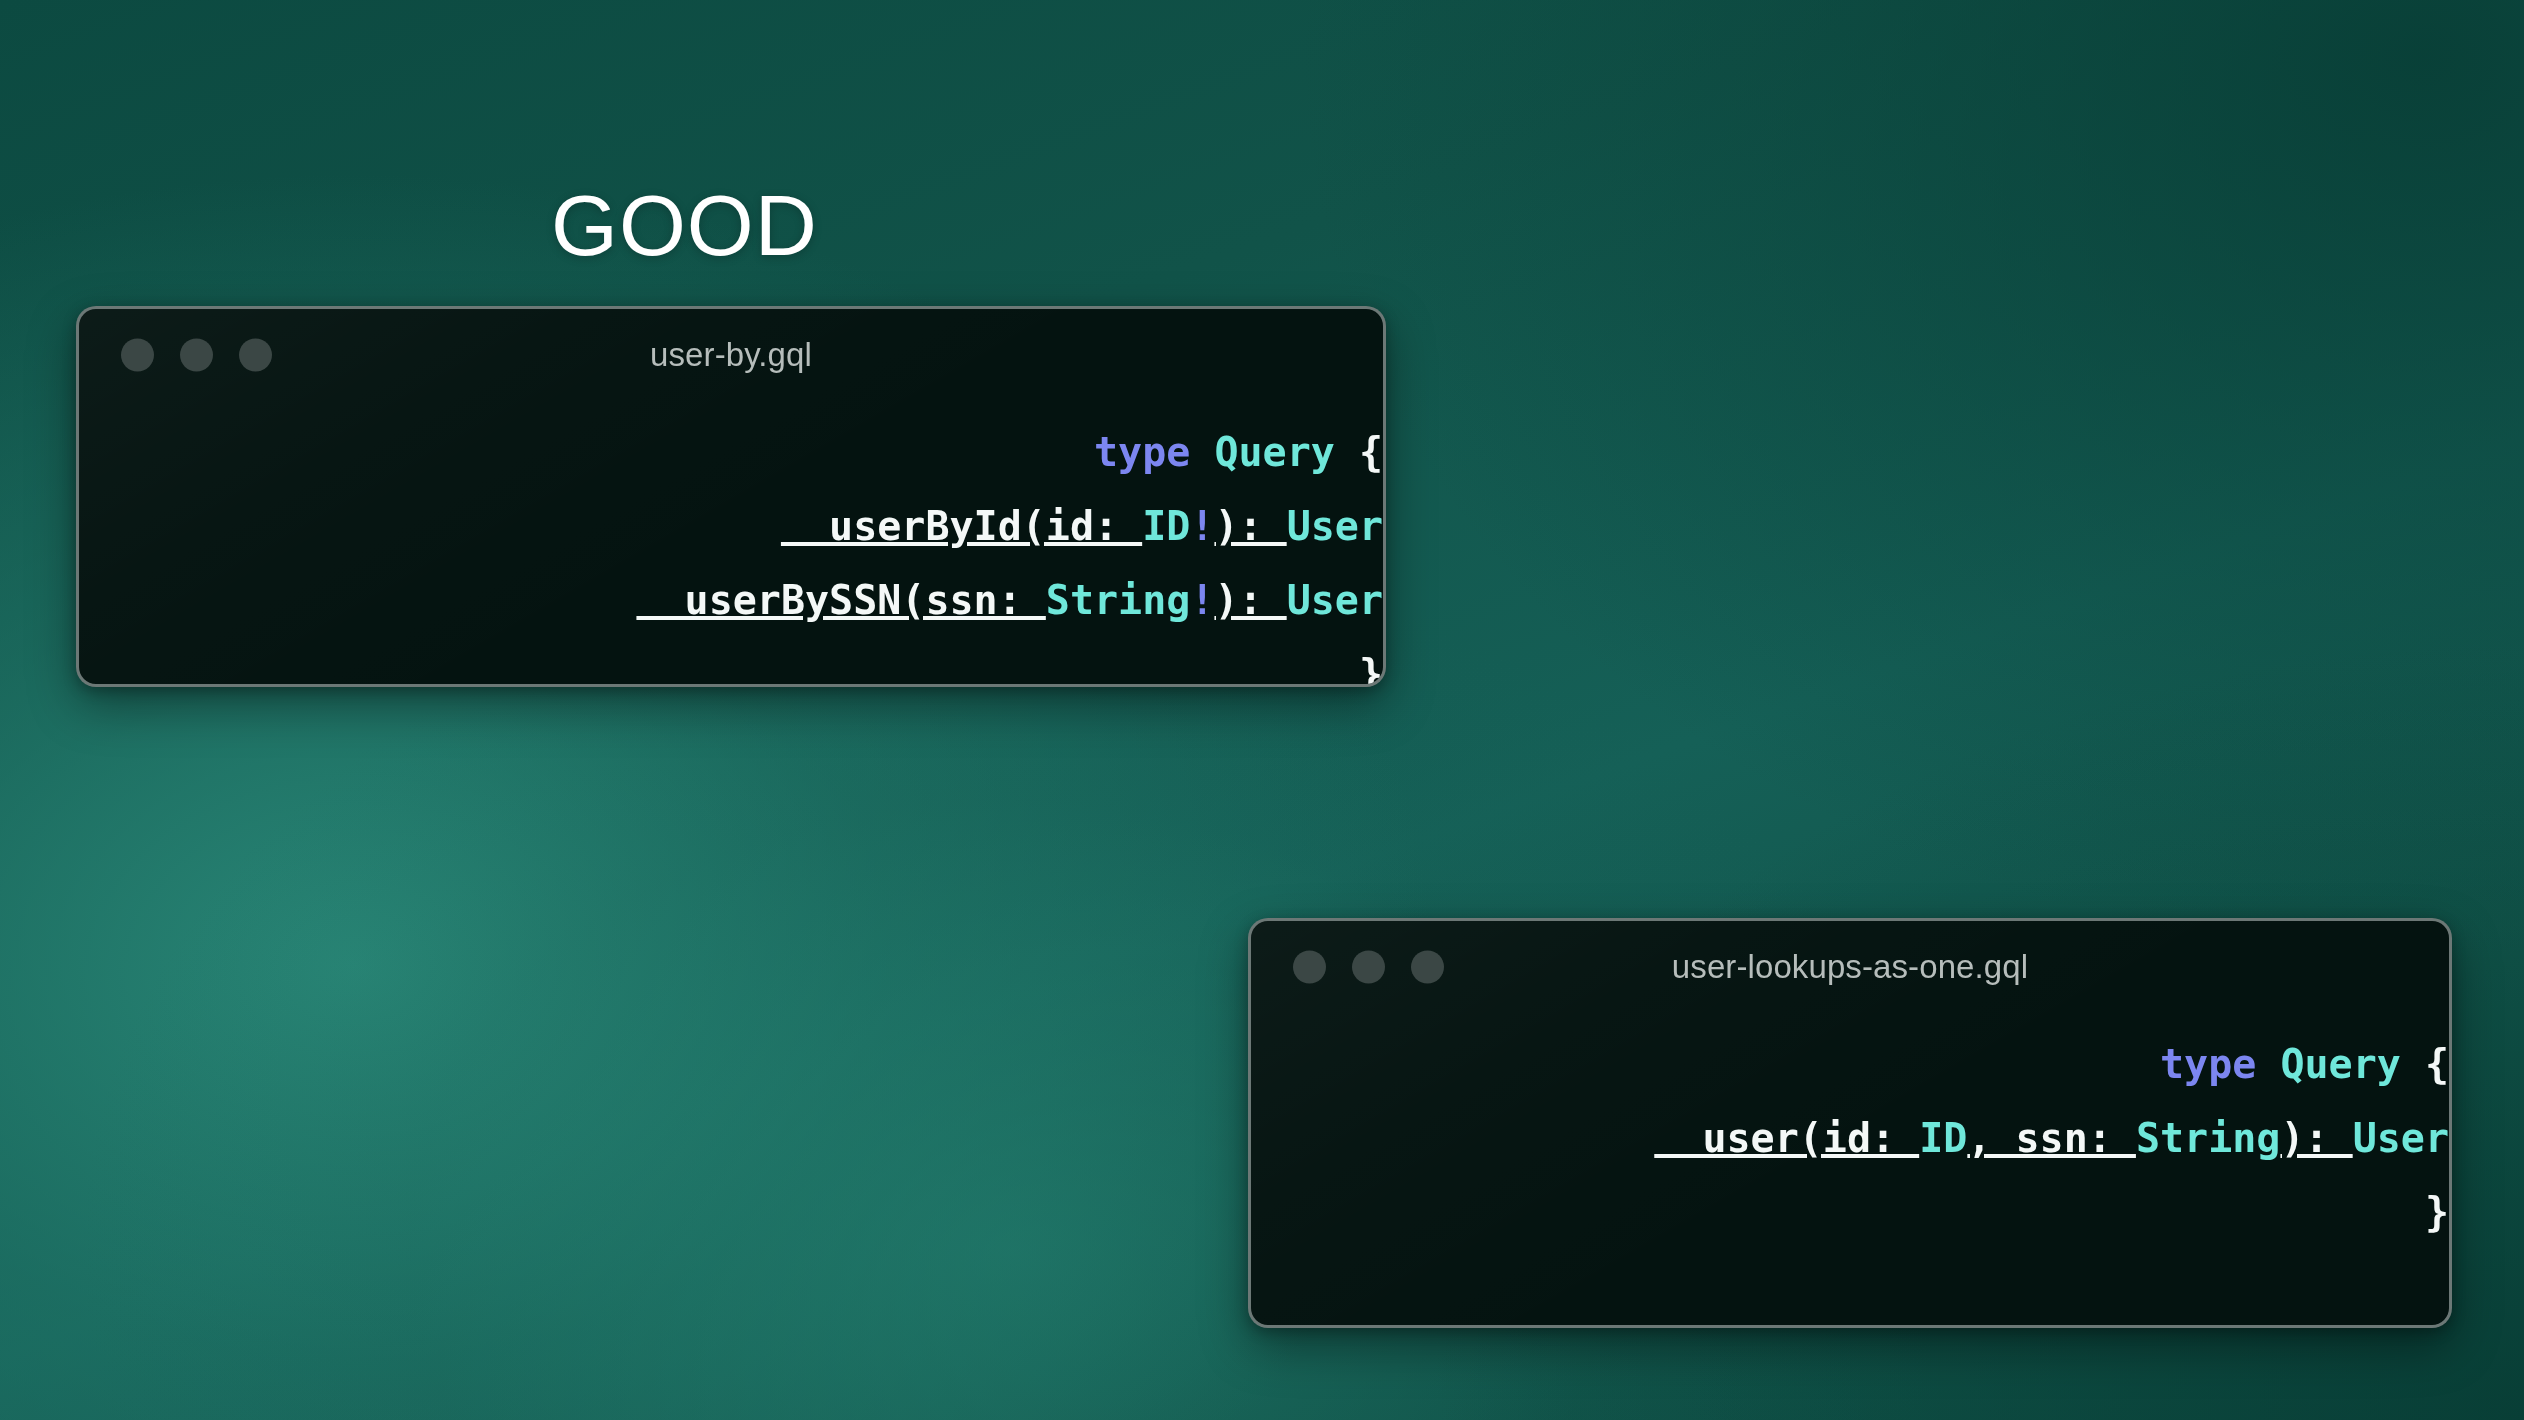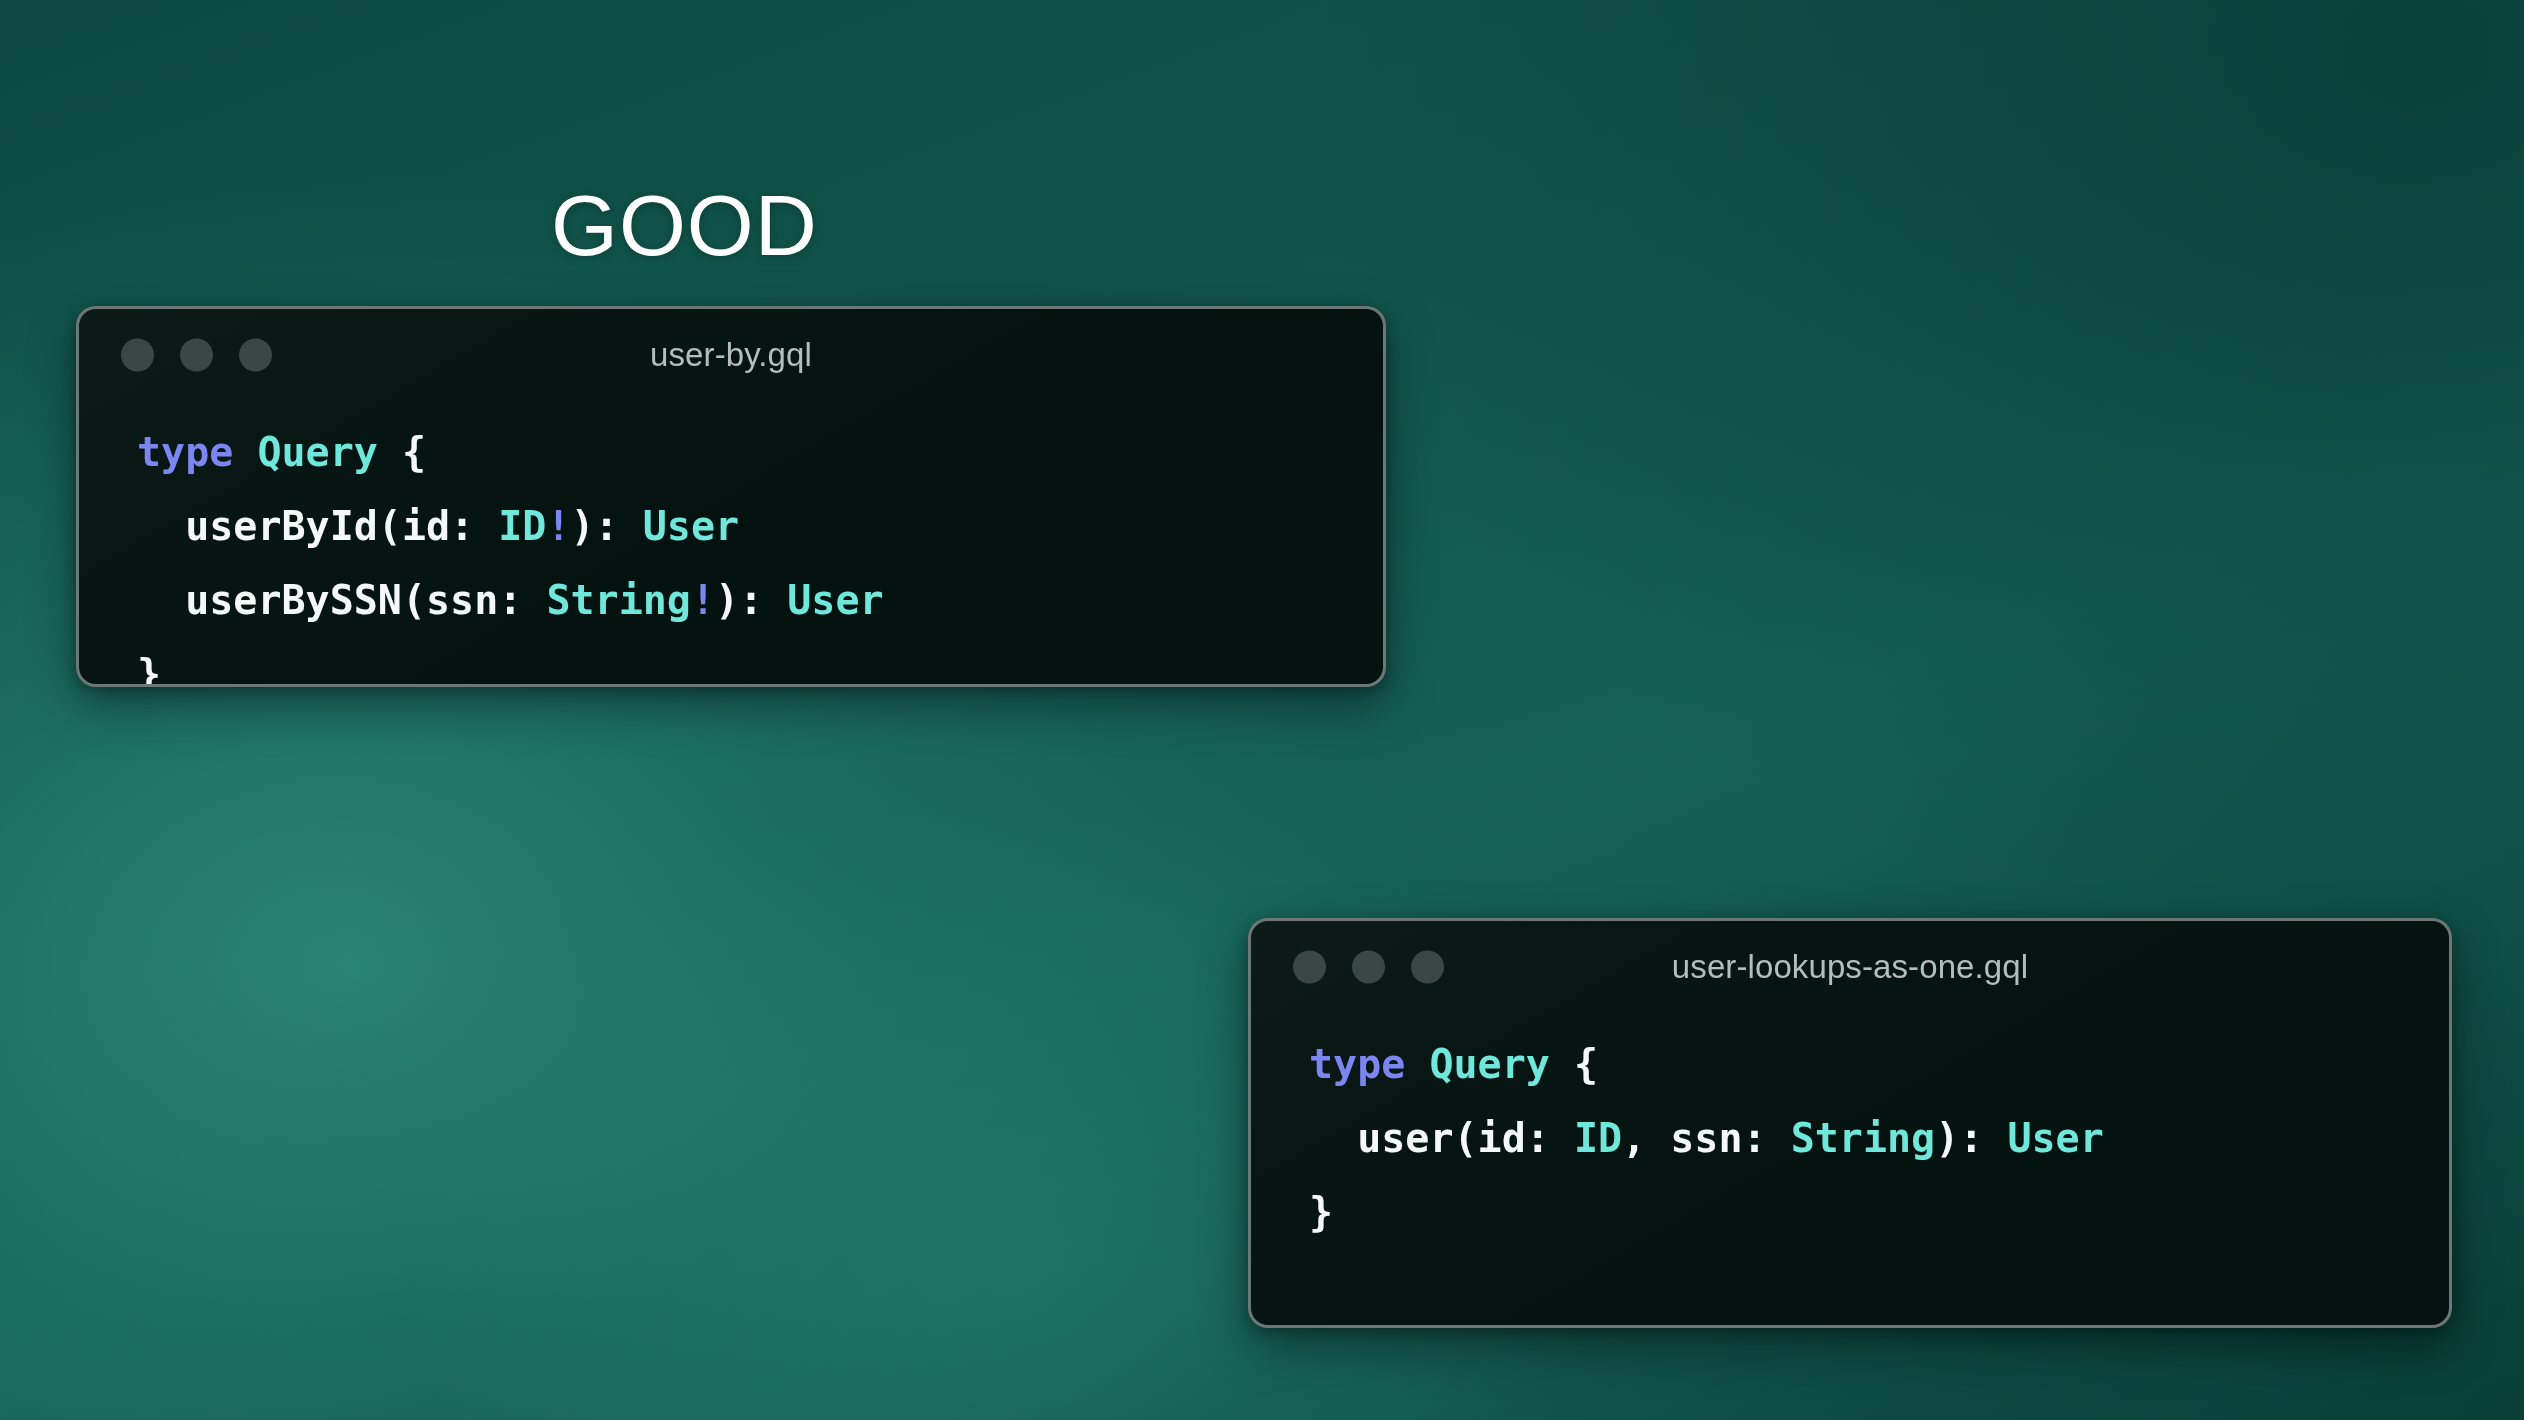--- a/index.html
+++ b/index.html
@@ -93,27 +93,27 @@
 
   .code-body {
     position: relative;
     padding: 14px 0 0 58px;
     font-family: "DejaVu Sans Mono", "Liberation Mono", monospace;
     font-size: 40px;
     line-height: 74px;
     white-space: pre;
     font-weight: 700;
   }
-  .code-line { height: 74px; }
+  .code-line { height: 74px; text-align: right; }
 
   
   .tok-kw    { color: #7c86f0; }
   .tok-type  { color: #6fe7da; }
   .tok-punct { color: #f4f8f7; }
-  .tok-ident { color: #f4f8f7; }
+  .tok-ident { color: #f4f8f7; text-decoration: underline; }
   .tok-bang  { color: #7c86f0; }
 
   
   .heading {
     position: absolute;
     color: #ffffff;
     font-family: "Liberation Sans", sans-serif;
     font-weight: 400;
     font-size: 86px;
     letter-spacing: 1px;

